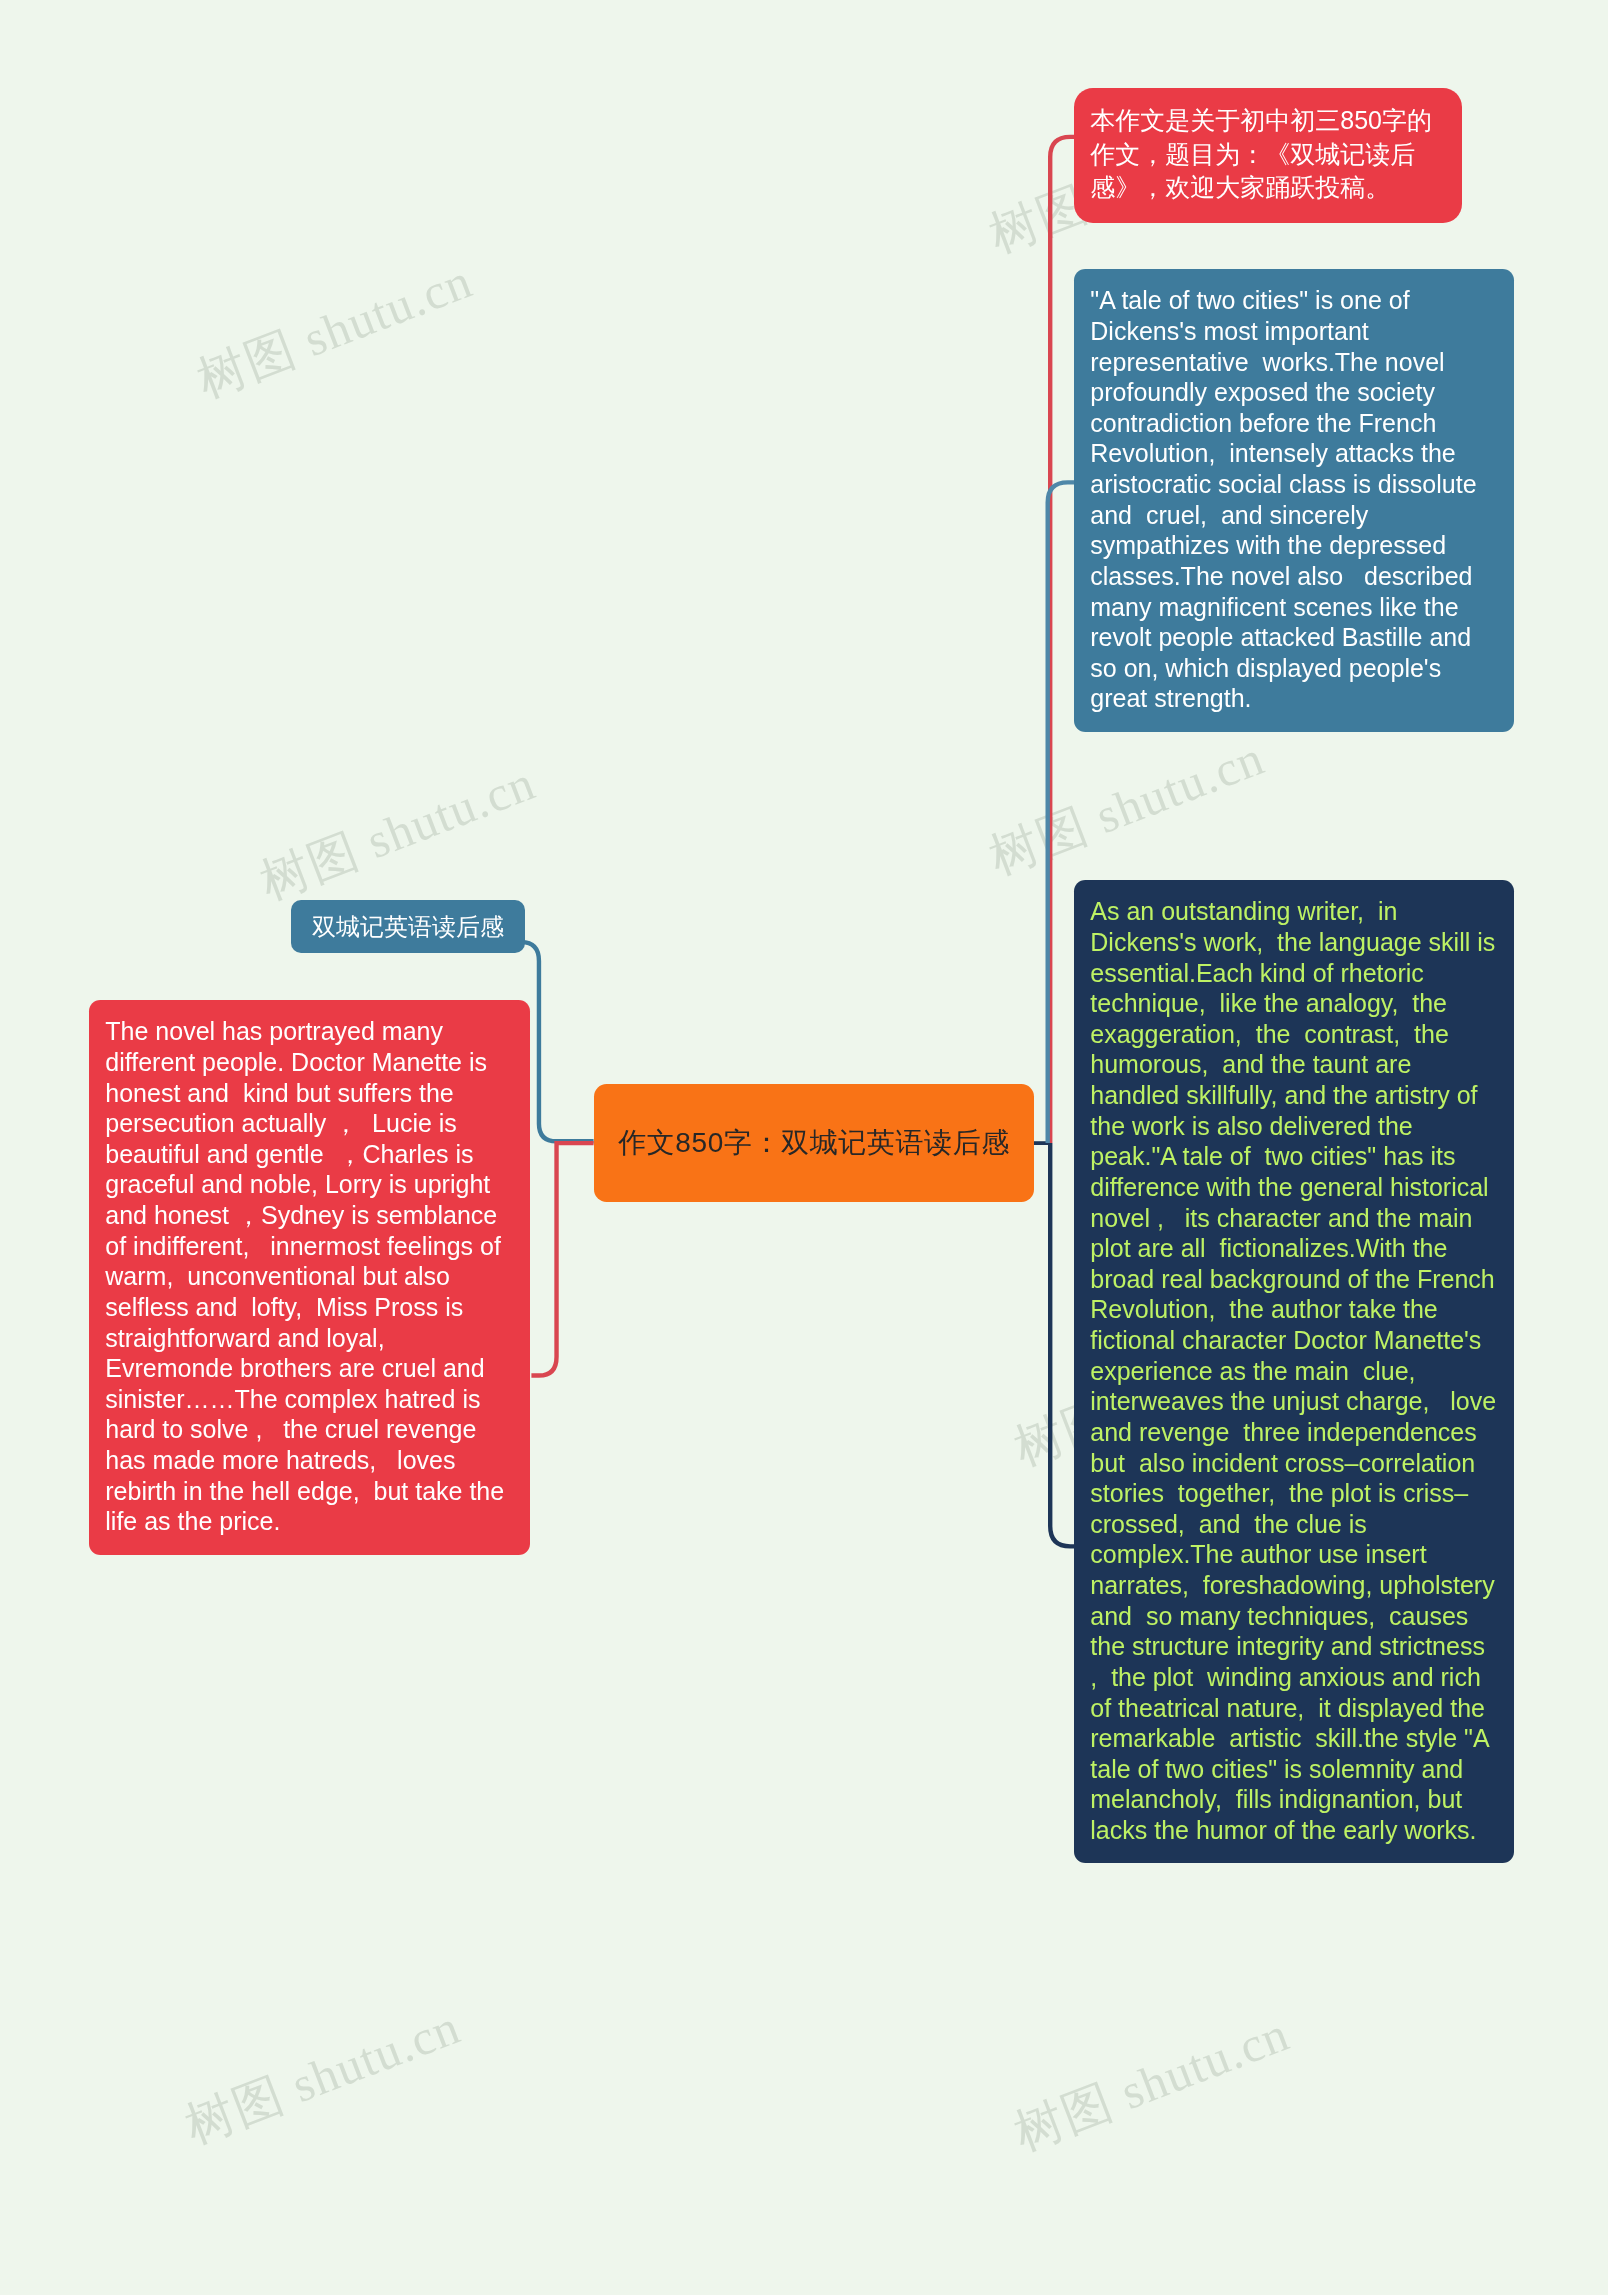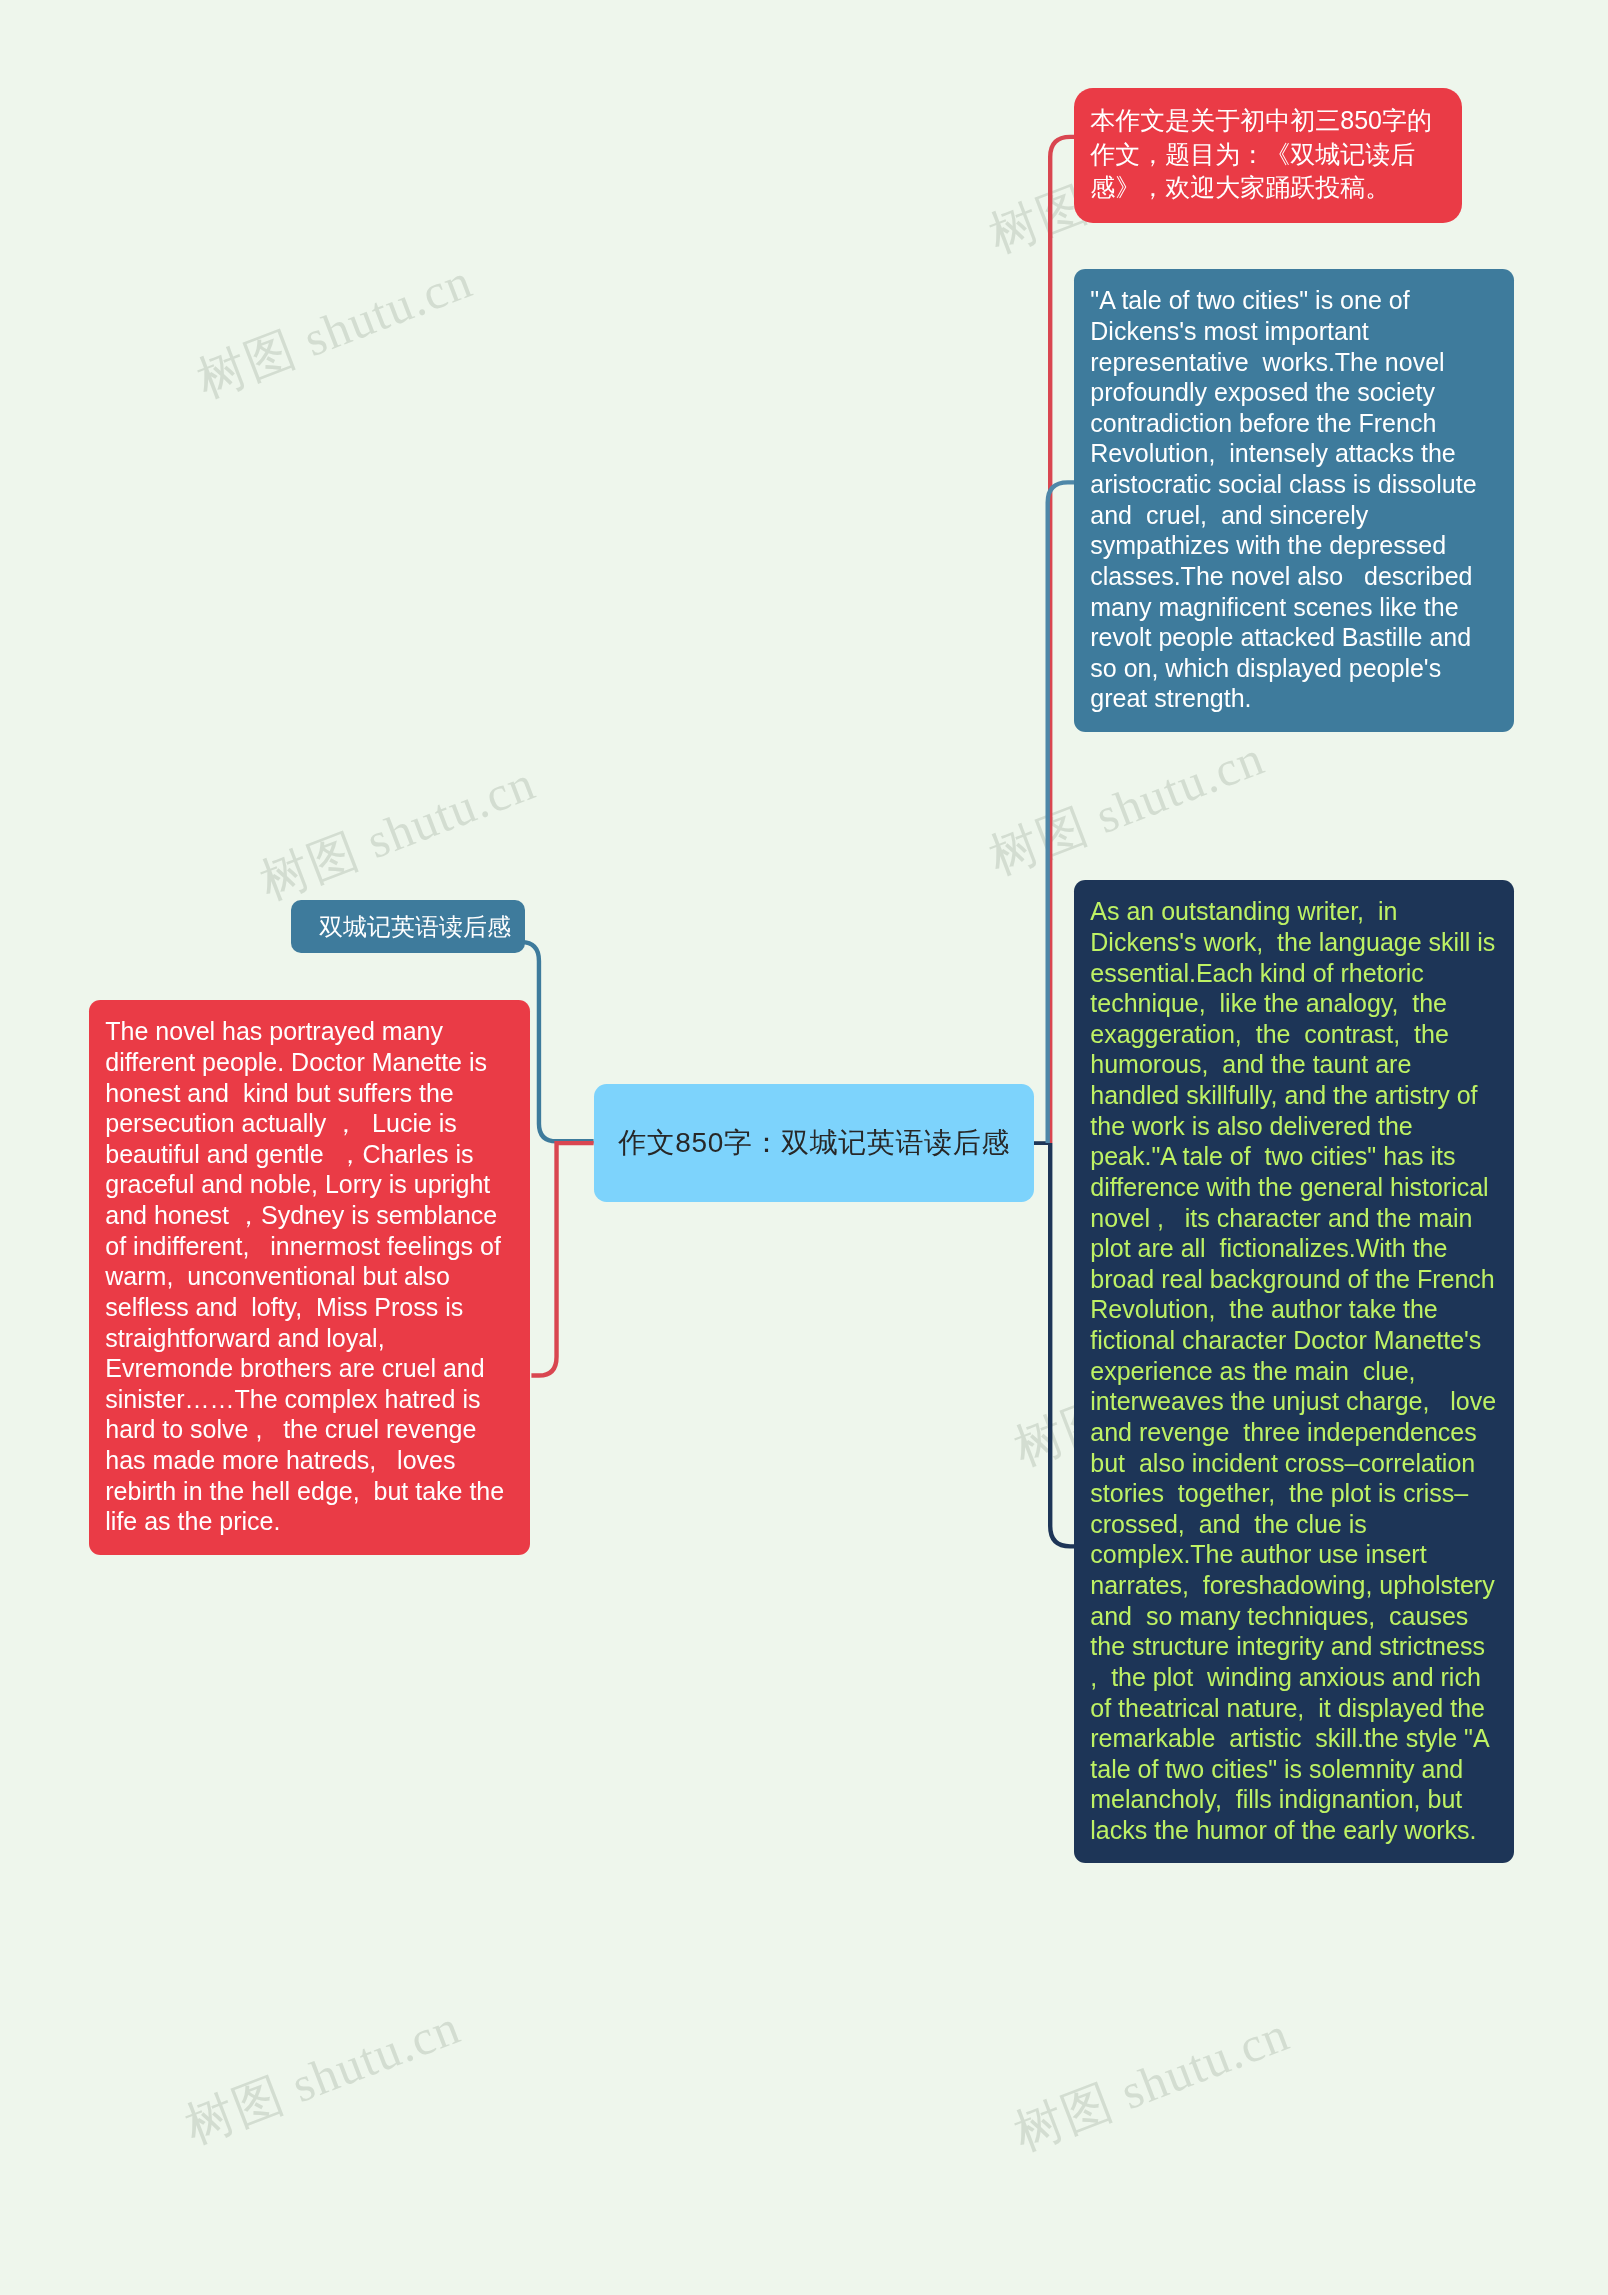--- a/index.html
+++ b/index.html
@@ -60,21 +60,21 @@
     white-space: pre-wrap;
     word-break: normal;
   }
 
   
   #node-root {
     left: 594px;
     top: 1084px;
     width: 440px;
     min-height: 118px;
-    background: #7dd3fc;
+    background: #f97316;
     border-radius: 12.6px;
     color: #2b2b2b;
     display: flex;
     align-items: center;
     justify-content: center;
     padding: 16.3px 21.4px;
     text-align: center;
   }
   #node-root .node-text {
     font-size: 28px;
@@ -90,21 +90,20 @@
     width: 234px;
     background: #3e7b9c;
     border-radius: 10px;
     padding: 10.7px 14px;
     text-align: center;
   }
   #node-subtopic .node-text {
     font-size: 24px;
     line-height: 1.3;
     color: #ffffff;
-    text-align: right;
   }
 
   
   #node-characters {
     left: 89px;
     top: 1000px;
     width: 441px;
     background: #ea3b46;
     border-radius: 11.3px;
     padding: 16.3px 16.3px 17.6px 16.3px;

